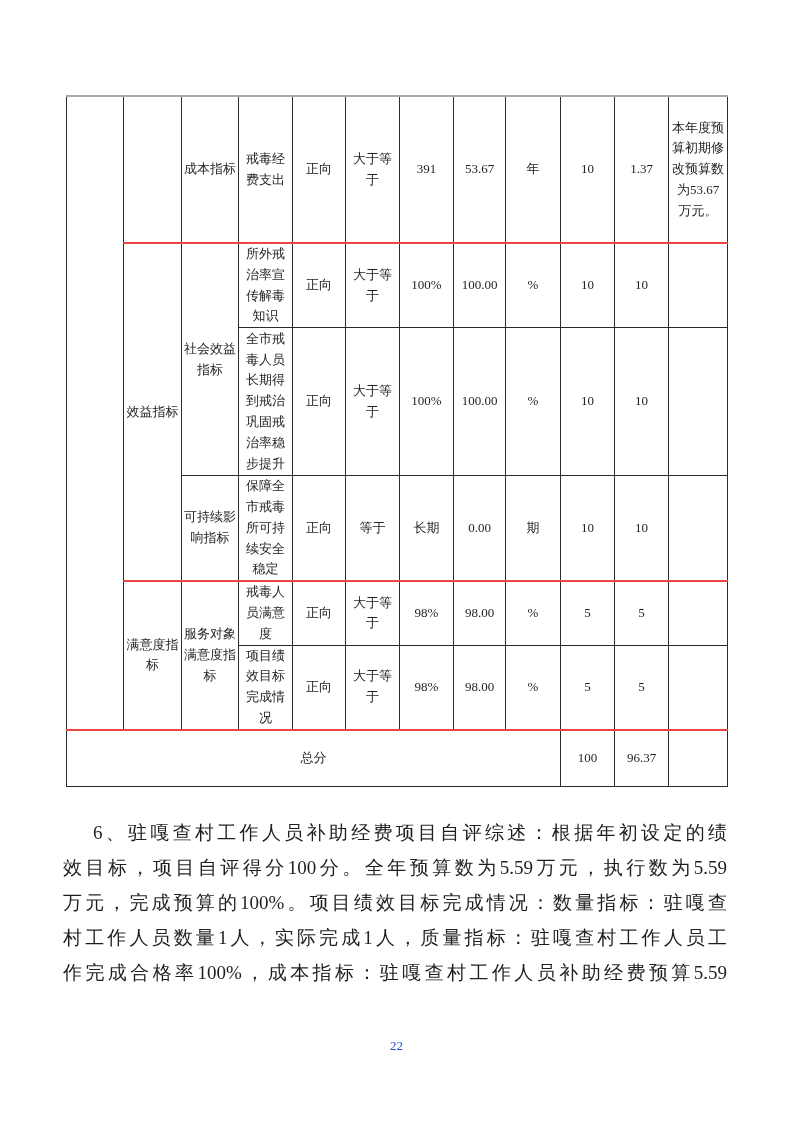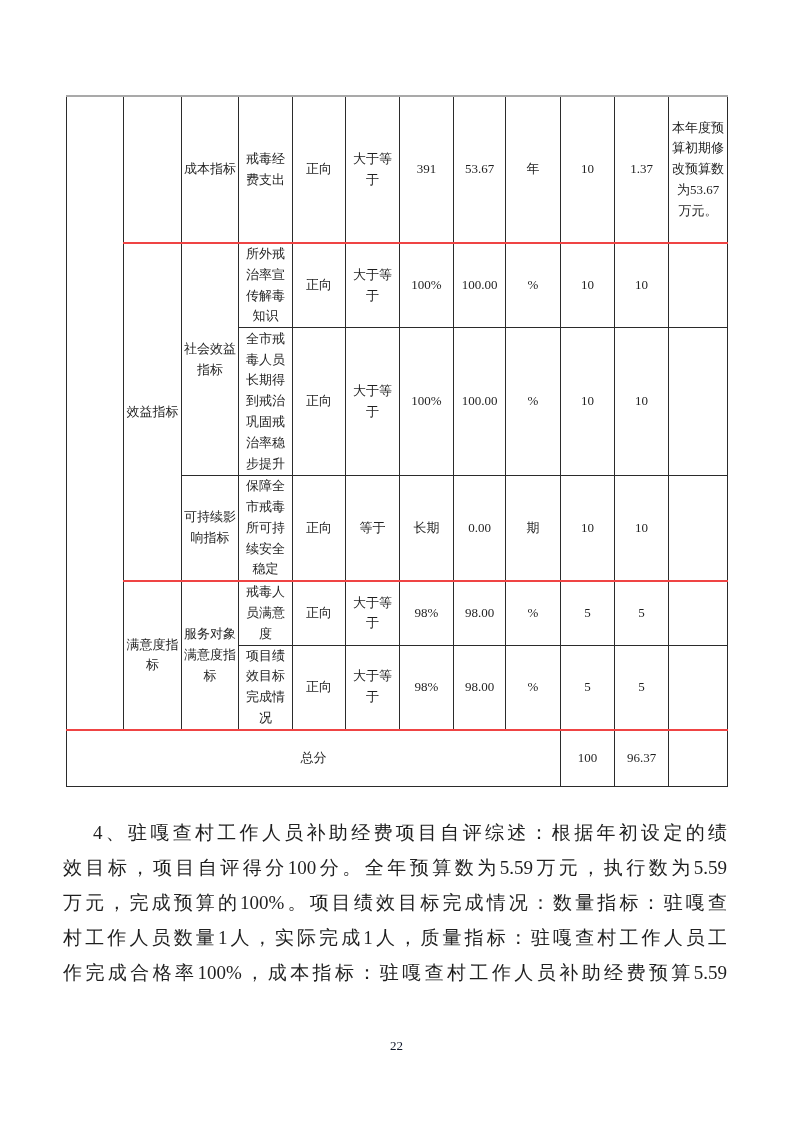--- a/index.html
+++ b/index.html
@@ -67,21 +67,21 @@
   .pline.first { padding-left: 30px; }
 
   
   .page-num {
     position: absolute;
     top: 1038px;
     left: 0;
     width: 100%;
     text-align: center;
     font-size: 13px;
-    color: #0f172a;
+    color: #1d4ed8;
   }
 </style>
 </head>
 <body>
 
 <div class="page">
 
   <table class="perf">
     <colgroup>
       <col style="width:57px">
@@ -182,21 +182,21 @@
     <tr class="r7 section-top">
       <td colspan="9">总分</td>
       <td>100</td>
       <td>96.37</td>
       <td class="cL"></td>
     </tr>
   </tbody>
     </table>
 
   <div class="para">
-    <div class="pline first">4、驻嘎查村工作人员补助经费项目自评综述：根据年初设定的绩</div>
+    <div class="pline first">6、驻嘎查村工作人员补助经费项目自评综述：根据年初设定的绩</div>
     <div class="pline">效目标，项目自评得分100分。全年预算数为5.59万元，执行数为5.59</div>
     <div class="pline">万元，完成预算的100%。项目绩效目标完成情况：数量指标：驻嘎查</div>
     <div class="pline">村工作人员数量1人，实际完成1人，质量指标：驻嘎查村工作人员工</div>
     <div class="pline">作完成合格率100%，成本指标：驻嘎查村工作人员补助经费预算5.59</div>
   </div>
 
   <div class="page-num">22</div>
 
 </div>
 

